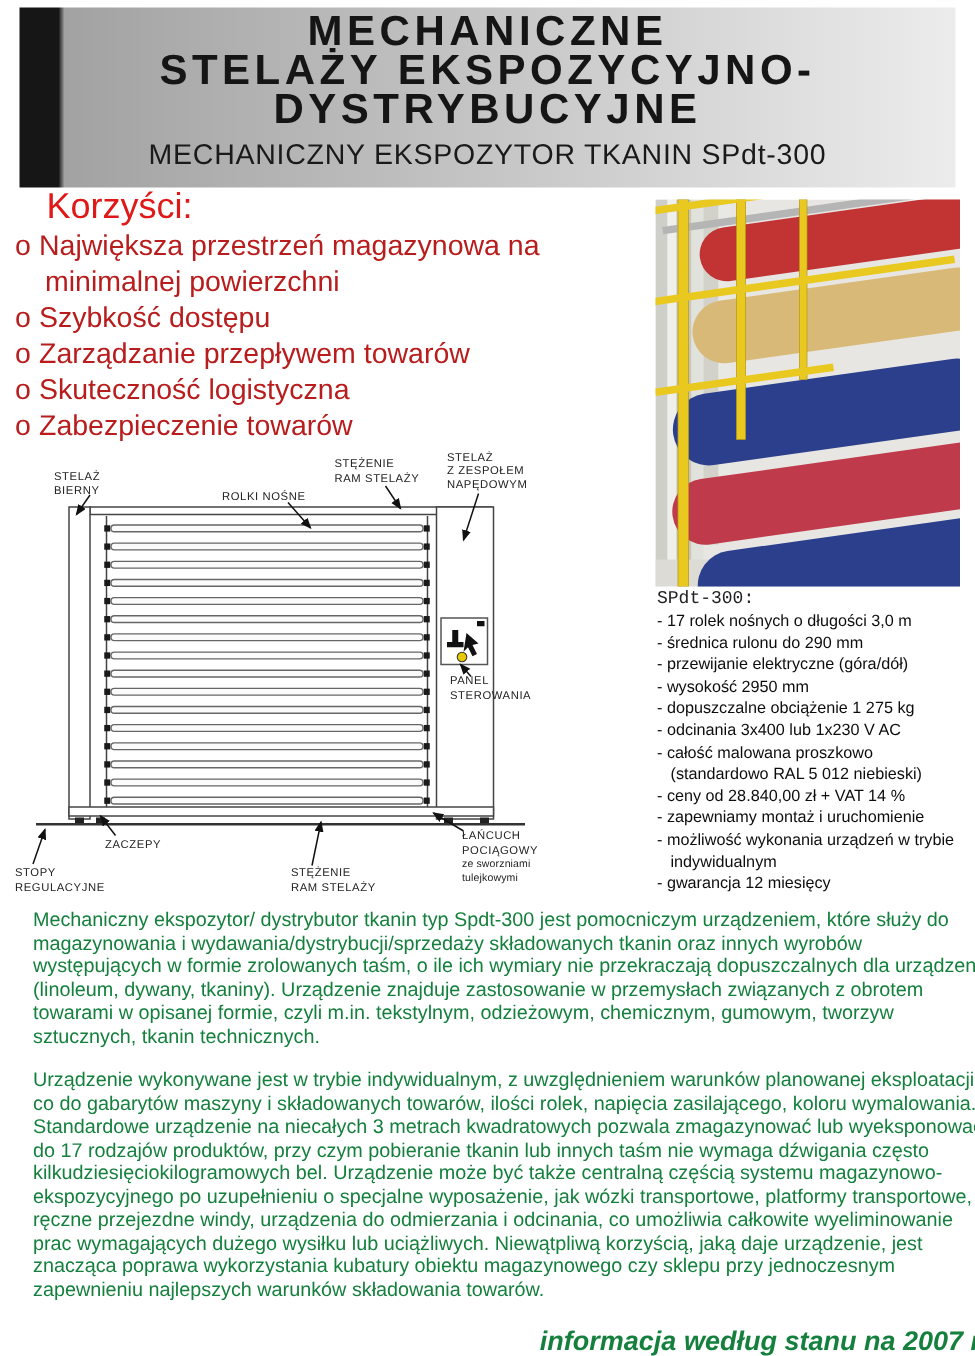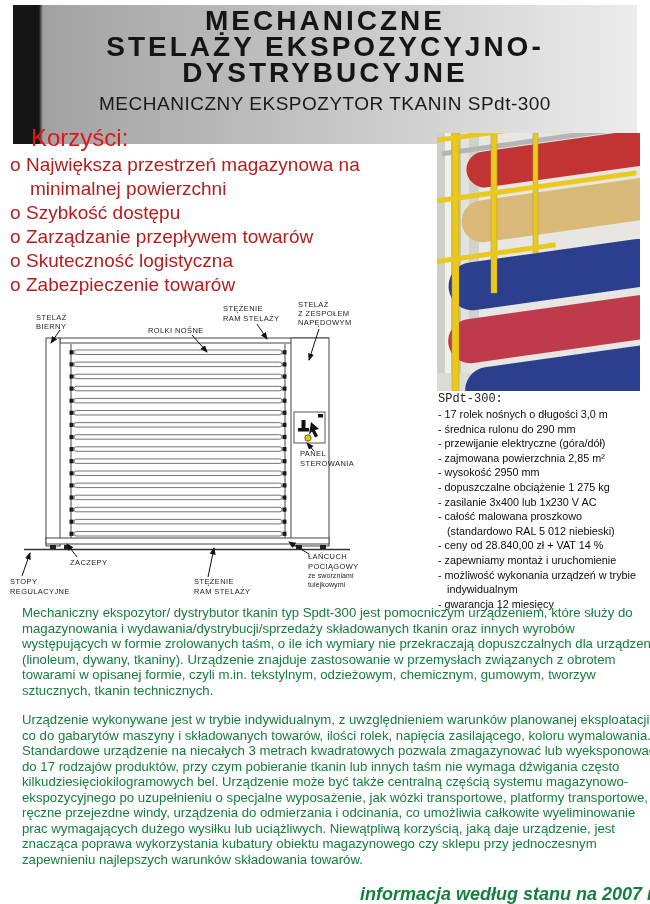--- a/index.html
+++ b/index.html
@@ -4,21 +4,21 @@
 <style>
   * { margin:0; padding:0; box-sizing:border-box; }
   html,body { background:#ffffff; }
   .page {
     position:relative; width:650px; height:904px; margin:0 auto;
     background:#ffffff; overflow:hidden;
     font-family:"Liberation Sans", sans-serif; color:#111;
   }
   
   .header-box {
-    position:absolute; left:13px; top:5px; width:624px; height:139px;
+    position:absolute; left:13px; top:5px; width:624px; height:120px;
     background:linear-gradient(to right,#161616 0,#161616 26px,#a2a2a2 30px,#ececec 100%);
     text-align:center; padding-top:3px;
   }
   .title-line {
     font-size:28px; font-weight:bold; letter-spacing:3px; line-height:26px;
     color:#151515;
   }
   .subtitle {
     margin-top:7px; font-size:19px; letter-spacing:0.5px; color:#1a1a1a;
   }
@@ -240,24 +240,23 @@
       </g>
     </g>
   </svg>
 
   <div class="photo-caption">SPdt-300:</div>
 
   <ul class="spec-list">
     <li>- 17 rolek nośnych o długości 3,0 m</li>
     <li>- średnica rulonu do 290 mm</li>
     <li>- przewijanie elektryczne (góra/dół)</li>
-    <li>- zajmowana powierzchnia 2,85 m²</li>
     <li>- wysokość 2950 mm</li>
     <li>- dopuszczalne obciążenie 1 275 kg</li>
-    <li>- zasilanie 3x400 lub 1x230 V AC</li>
+    <li>- odcinania 3x400 lub 1x230 V AC</li>
     <li>- całość malowana proszkowo (standardowo RAL 5 012 niebieski)</li>
     <li>- ceny od 28.840,00 zł + VAT 14 %</li>
     <li>- zapewniamy montaż i uruchomienie</li>
     <li>- możliwość wykonania urządzeń w trybie indywidualnym</li>
     <li>- gwarancja 12 miesięcy</li>
   </ul>
 
   <div class="body-text">
     <p>Mechaniczny ekspozytor/ dystrybutor tkanin typ Spdt-300 jest pomocniczym urządzeniem, które służy do magazynowania i wydawania/dystrybucji/sprzedaży składowanych tkanin oraz innych wyrobów występujących w formie zrolowanych taśm, o ile ich wymiary nie przekraczają dopuszczalnych dla urządzenia (linoleum, dywany, tkaniny). Urządzenie znajduje zastosowanie w przemysłach związanych z obrotem towarami w opisanej formie, czyli m.in. tekstylnym, odzieżowym, chemicznym, gumowym, tworzyw sztucznych, tkanin technicznych.</p>
     <p>Urządzenie wykonywane jest w trybie indywidualnym, z uwzględnieniem warunków planowanej eksploatacji co do gabarytów maszyny i składowanych towarów, ilości rolek, napięcia zasilającego, koloru wymalowania. Standardowe urządzenie na niecałych 3 metrach kwadratowych pozwala zmagazynować lub wyeksponować do 17 rodzajów produktów, przy czym pobieranie tkanin lub innych taśm nie wymaga dźwigania często kilkudziesięciokilogramowych bel. Urządzenie może być także centralną częścią systemu magazynowo-ekspozycyjnego po uzupełnieniu o specjalne wyposażenie, jak wózki transportowe, platformy transportowe, ręczne przejezdne windy, urządzenia do odmierzania i odcinania, co umożliwia całkowite wyeliminowanie prac wymagających dużego wysiłku lub uciążliwych. Niewątpliwą korzyścią, jaką daje urządzenie, jest znacząca poprawa wykorzystania kubatury obiektu magazynowego czy sklepu przy jednoczesnym zapewnieniu najlepszych warunków składowania towarów.</p>

